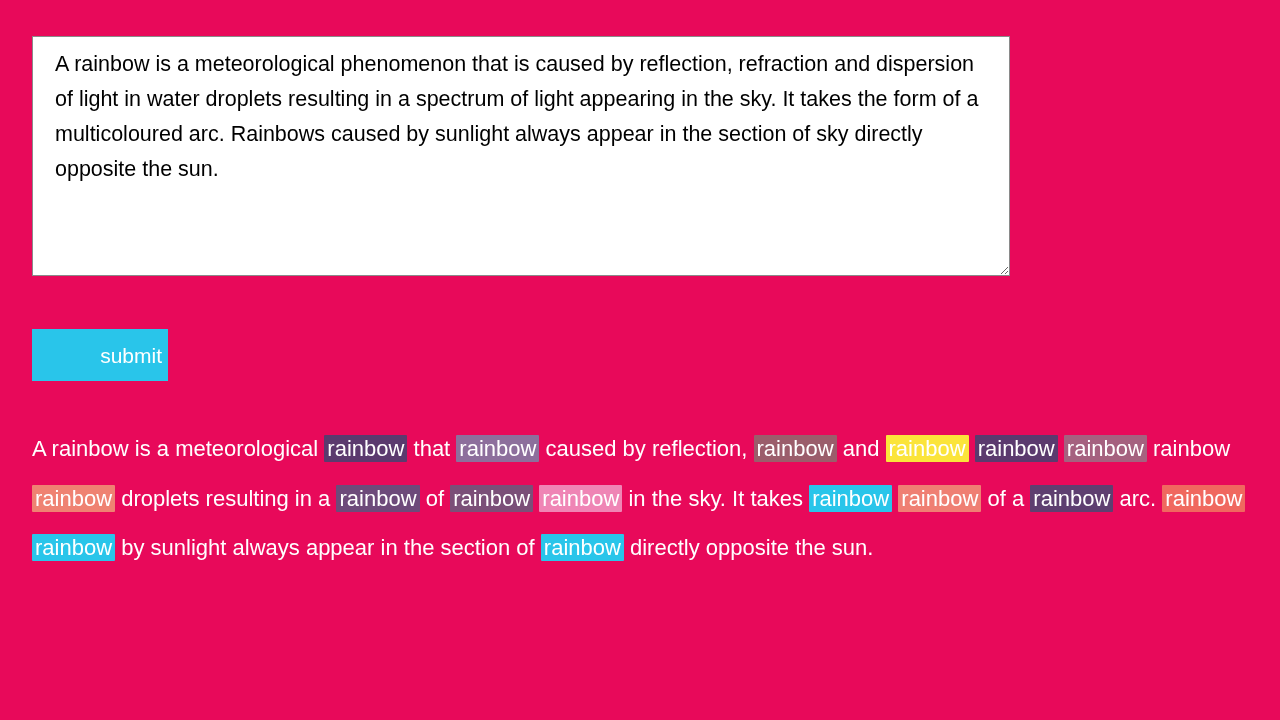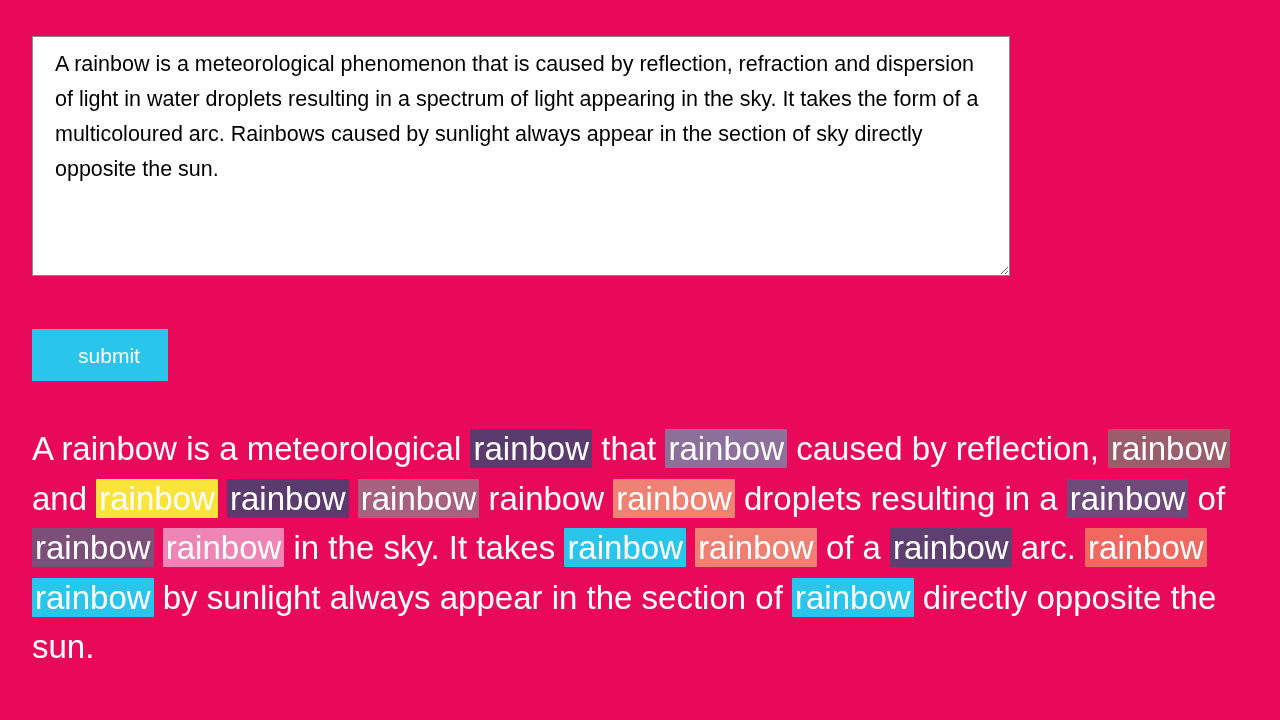--- a/index.html
+++ b/index.html
@@ -47,32 +47,32 @@
     position: absolute;
     left: 32px;
     top: 329px;
     width: 136px;
     height: 52px;
     background: #29c5ea;
     color: #ffffff;
     border: none;
     font-family: "Liberation Sans", sans-serif;
     font-size: 21px;
-    text-align: center;
+    text-align: right;
     padding-left: 24px;
     cursor: pointer;
     line-height: 52px;
   }
   .output {
     position: absolute;
     left: 32px;
     top: 424px;
     width: 1216px;
     color: #ffffff;
-    font-size: 33px;
+    font-size: 22px;
     line-height: 49.5px;
     font-family: "Liberation Sans", sans-serif;
     white-space: normal;
   }
   .output .tok {
     color: #ffffff;
   }
   .output .hl {
     color: #ffffff;
     padding: 1px 3px;

